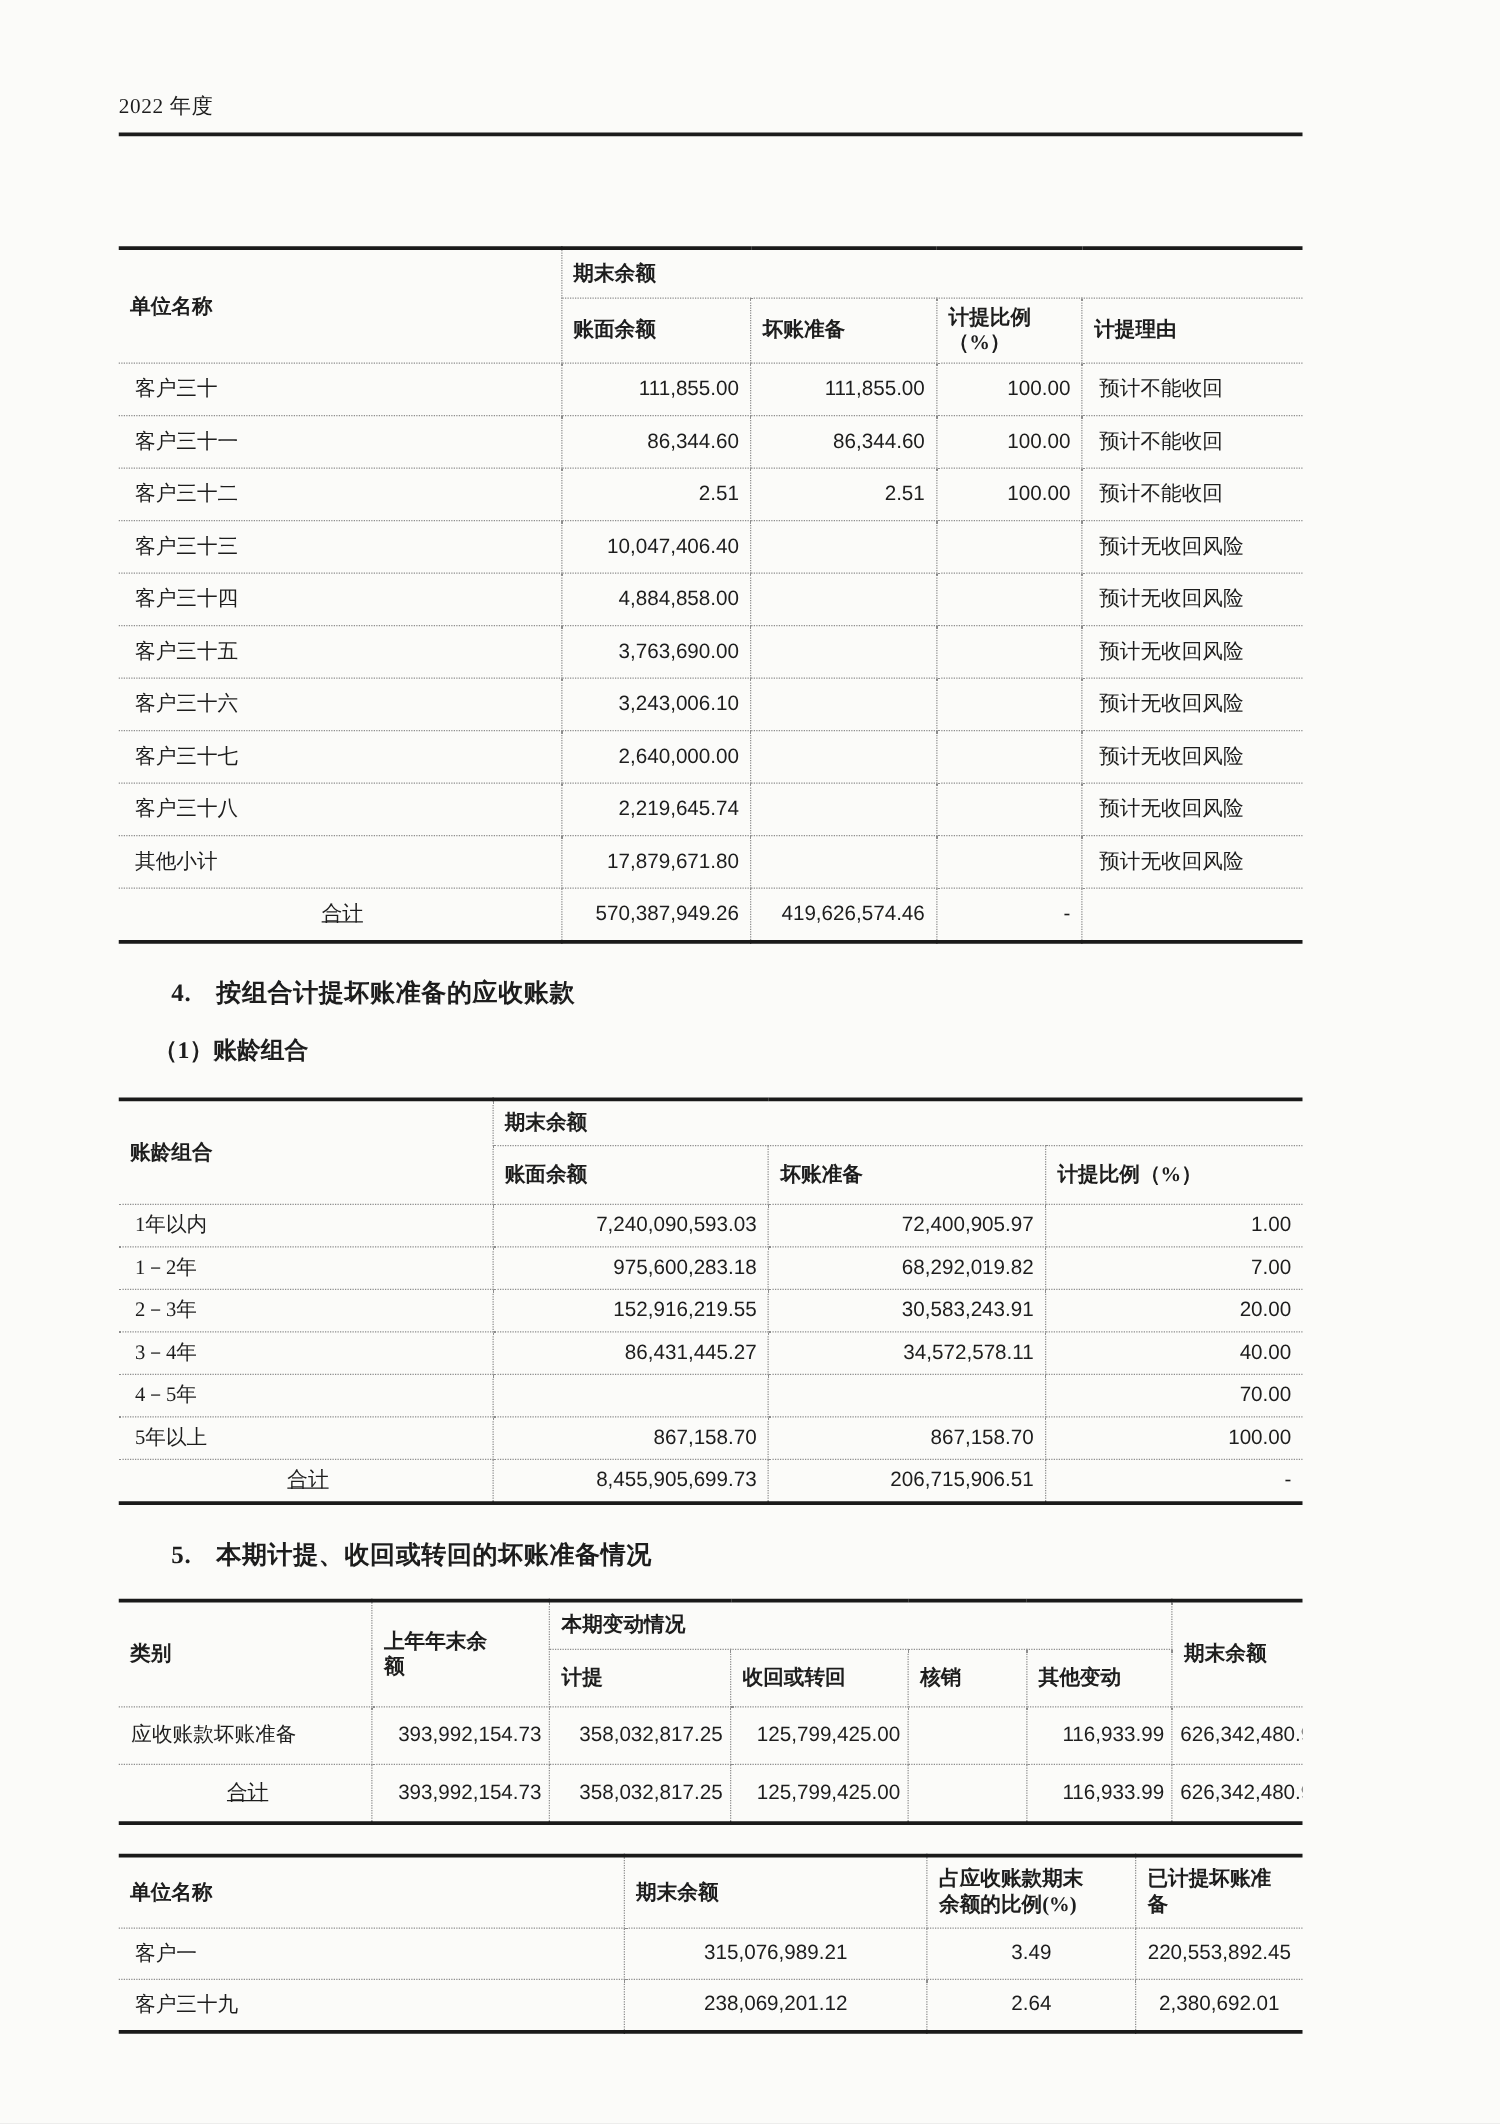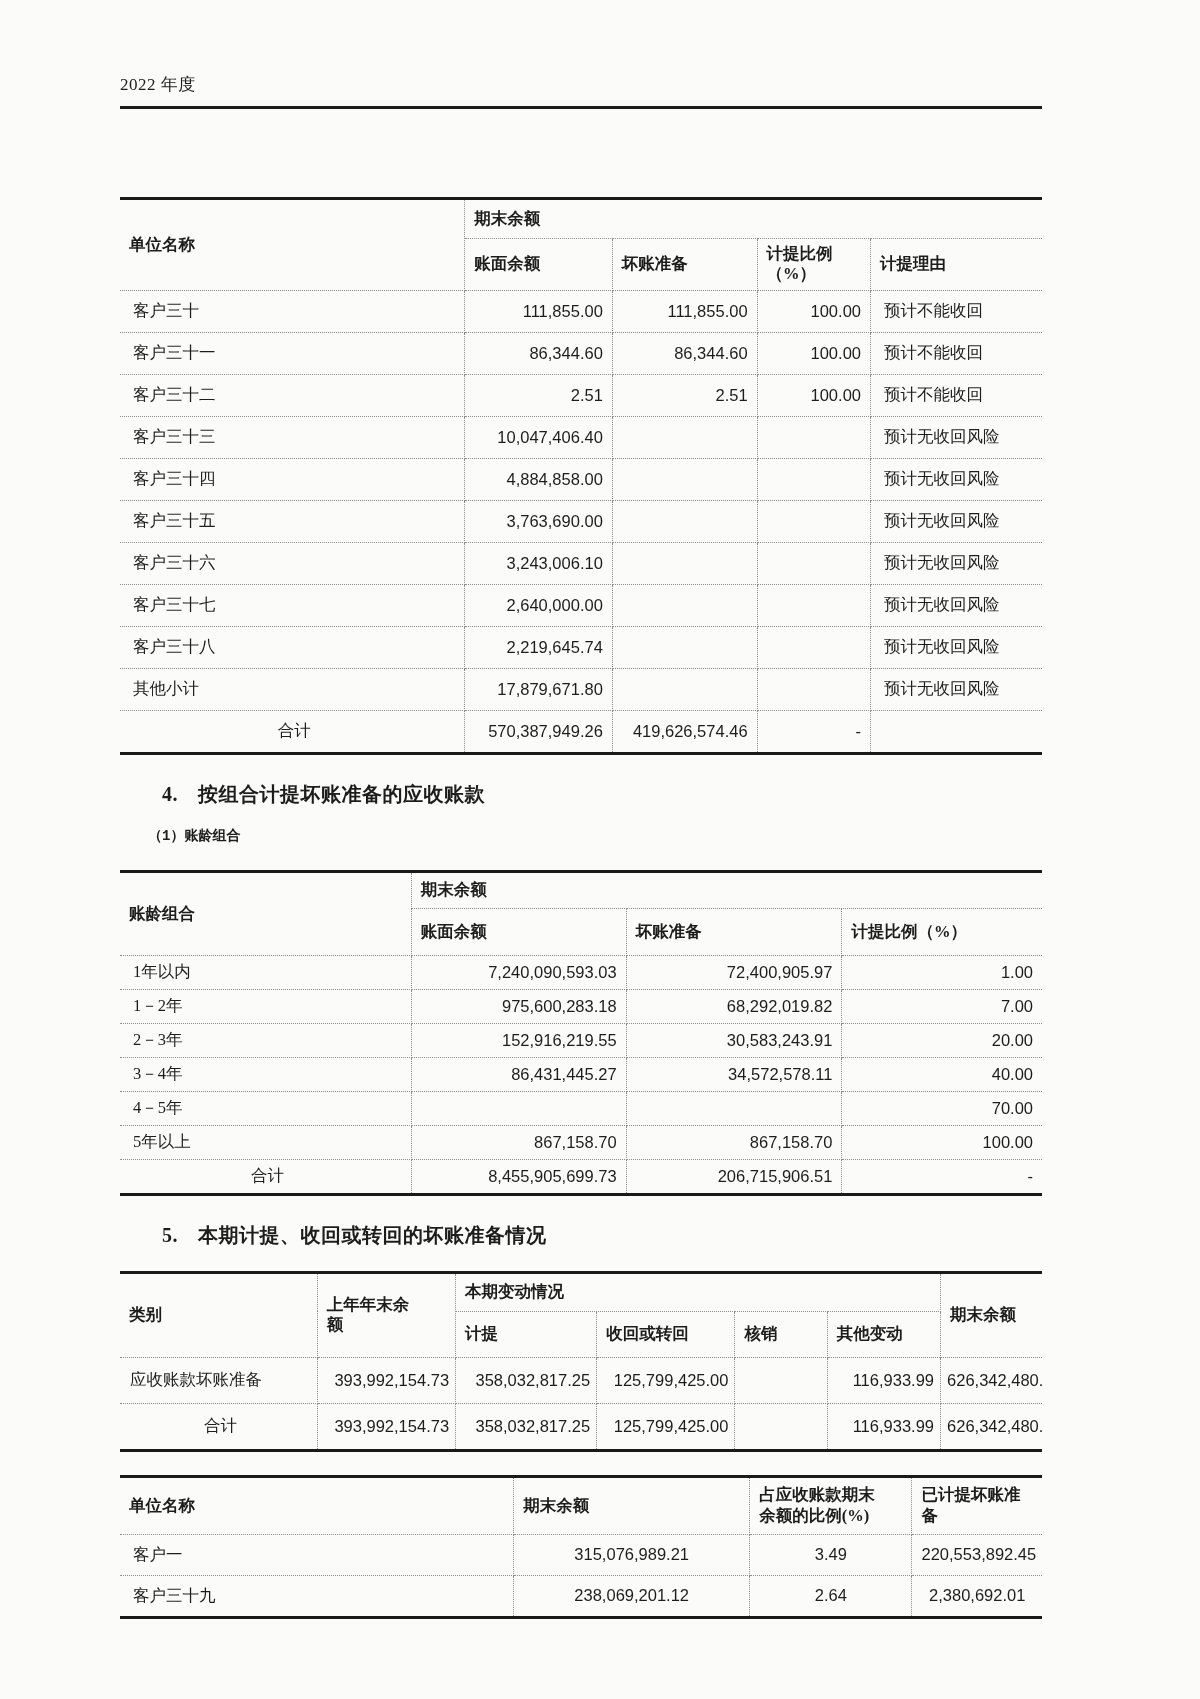--- a/index.html
+++ b/index.html
@@ -1,19 +1,19 @@
 <!DOCTYPE html>
 <html><head>
 <meta charset="utf-8">
 <style>
   html,body {margin:0; padding:0; background:#d9d9d9;}
   .page {
     width:1200px; height:1699px; box-sizing:border-box;
     background:#fbfbf9; color:#1d1d1d;
-    padding:74px 158px 0 120px;
+    padding:74px 158px 0 95px;
     font-family:"Liberation Serif","DejaVu Serif",serif;
     position:relative; overflow:hidden;
   }
   
   .doc-head {line-height:1.35;}
   .doc-head .hl {font-size:17px; letter-spacing:0.5px;}
   .head-rule {border:none; border-top:3px solid #1c1c1c; margin:9px 0 0 0;}
 
   
   table.t {
@@ -24,35 +24,35 @@
   .t th, .t td {
     border:1px dotted #8d8d8d;
     vertical-align:middle; padding:2px 9px;
     overflow:hidden;
   }
   .t tr > *:first-child {border-left:none;}
   .t tr > *:last-child  {border-right:none;}
   .t th {font-weight:bold; text-align:left; line-height:1.25;}
   .t td {font-family:"Liberation Sans","DejaVu Sans",sans-serif;}
   .t td.cn, .t .total-row td:first-child {font-family:"Liberation Serif","DejaVu Serif",serif;}
-  .total-row td:first-child {text-align:center !important;}
+  .total-row td:first-child {text-align:center !important;text-decoration:underline;}
 
   
   .t1 {margin-top:88px;}
   .t1 thead tr:first-child th {height:34px;}
   .t1 thead tr:last-child th  {height:47px;}
   .t1 tbody td {height:37px;}
   .t1 td:nth-child(1) {text-align:left; padding-left:13px;}
   .t1 td:nth-child(2), .t1 td:nth-child(3), .t1 td:nth-child(4) {text-align:right;}
   .t1 td:nth-child(5) {text-align:left; padding-left:13px;}
 
   
   .sec {font-weight:bold; font-size:20px; margin:26px 0 0 42px; letter-spacing:0.5px;}
   .sec .no {margin-right:20px;}
-  .subsec {font-weight:bold; font-size:14px; margin:19px 0 0 28px;font-family:Liberation Mono, monospace;}
+  .subsec {font-weight:bold; font-size:19px; margin:19px 0 0 28px;}
 
   
   .t2 {margin-top:25px;}
   .t2 thead tr:first-child th {height:31px;}
   .t2 thead tr:last-child th  {height:42px;}
   .t2 tbody td {height:29px;}
   .t2 td:nth-child(1) {text-align:left; padding-left:13px;}
   .t2 td:nth-child(n+2) {text-align:right;}
 
   

